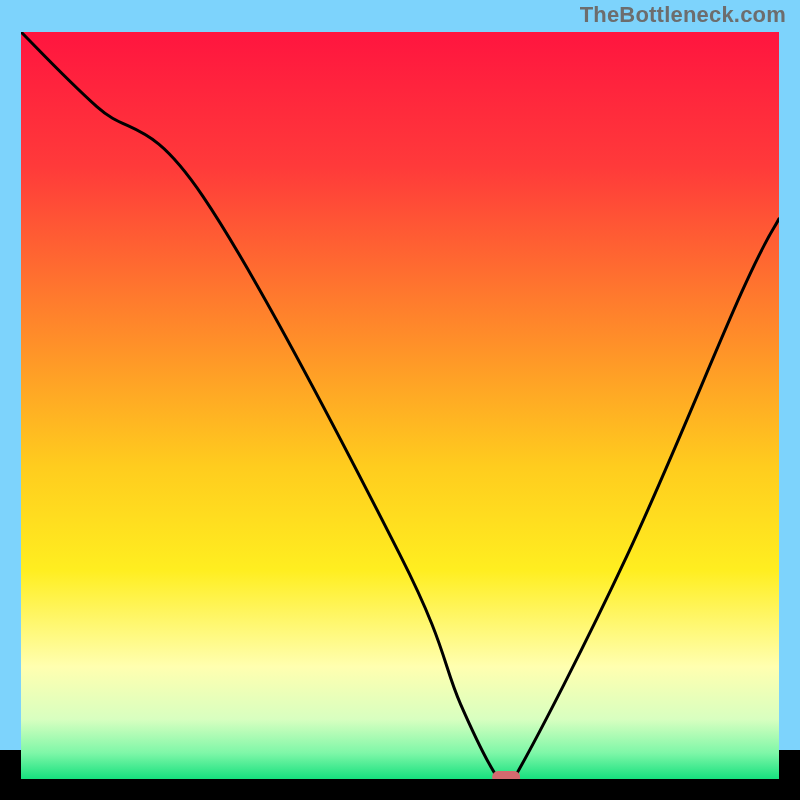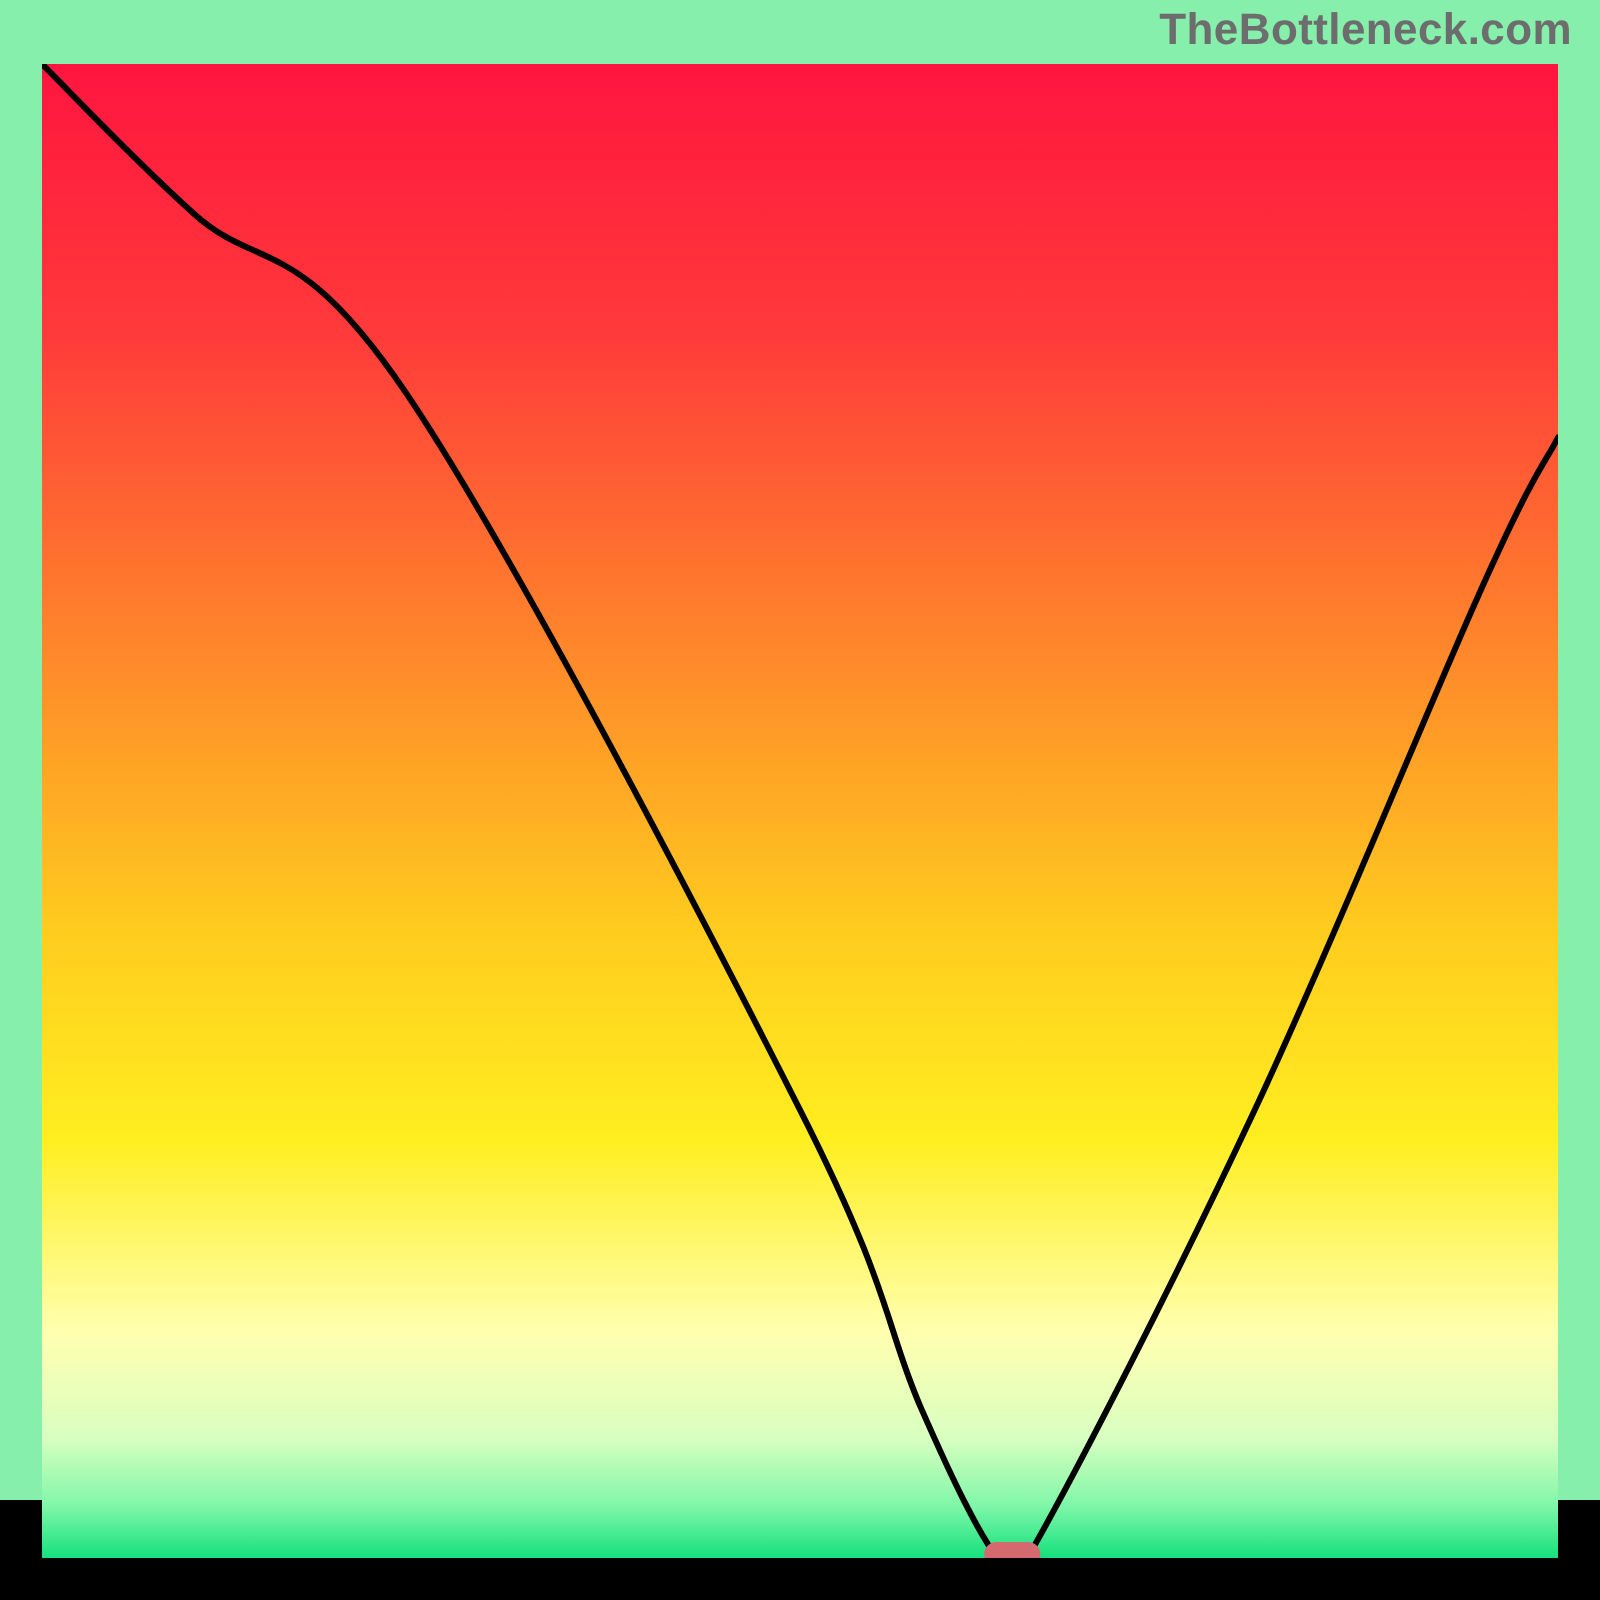--- a/index.html
+++ b/index.html
@@ -10,21 +10,21 @@
     background: #000;
     overflow: hidden;
     font-family: Arial, Helvetica, sans-serif;
   }
   .frame {
     position: absolute;
     left: 0;
     top: 0;
     width: 800px;
     height: 750px;
-    background: #86efac;
+    background: #7dd3fc;
   }
   .watermark {
     position: absolute;
     top: 2px;
     right: 14px;
     font-size: 22px;
     font-weight: 600;
     color: #6d6d6d;
     letter-spacing: 0.2px;
   }

